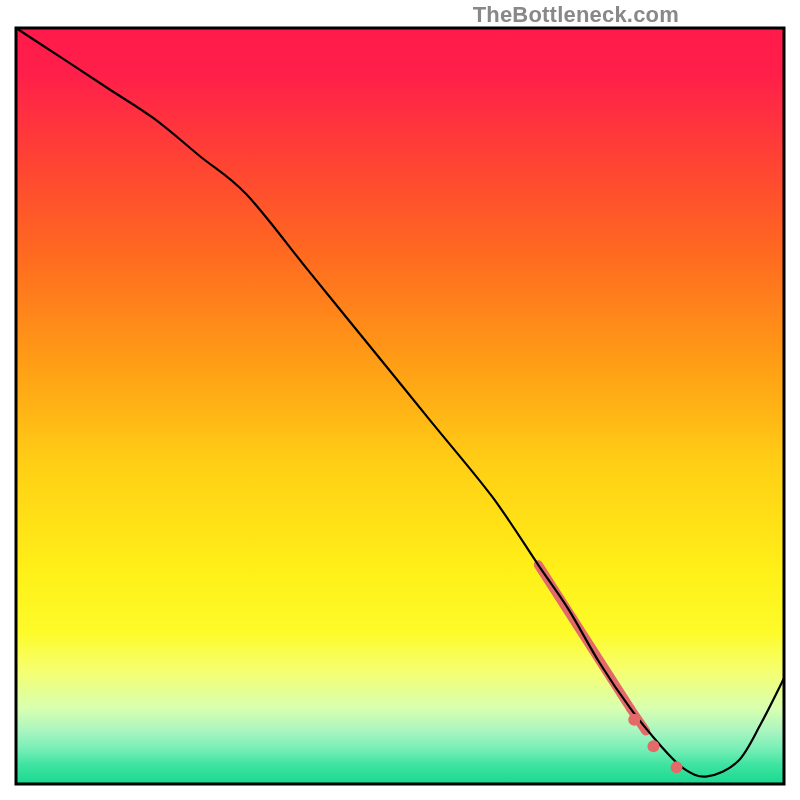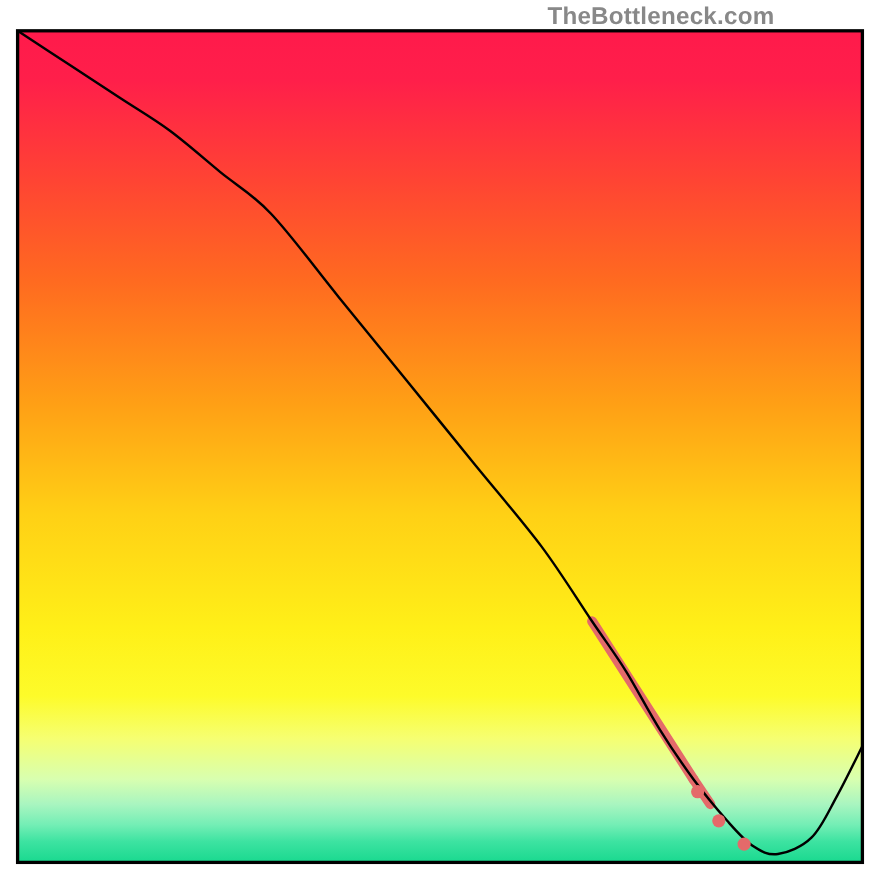--- a/index.html
+++ b/index.html
@@ -7,21 +7,20 @@
     padding: 0;
     width: 800px;
     height: 800px;
     background: #ffffff;
     font-family: Arial, Helvetica, sans-serif;
   }
   .chart-wrap {
     position: relative;
     width: 687px;
     height: 800px;
-    padding-left: 25px;
   }
   .watermark {
     position: absolute;
     top: 2px;
     right: 8px;
     font-size: 22px;
     font-weight: 600;
     color: #888888;
     letter-spacing: 0.2px;
     user-select: none;

